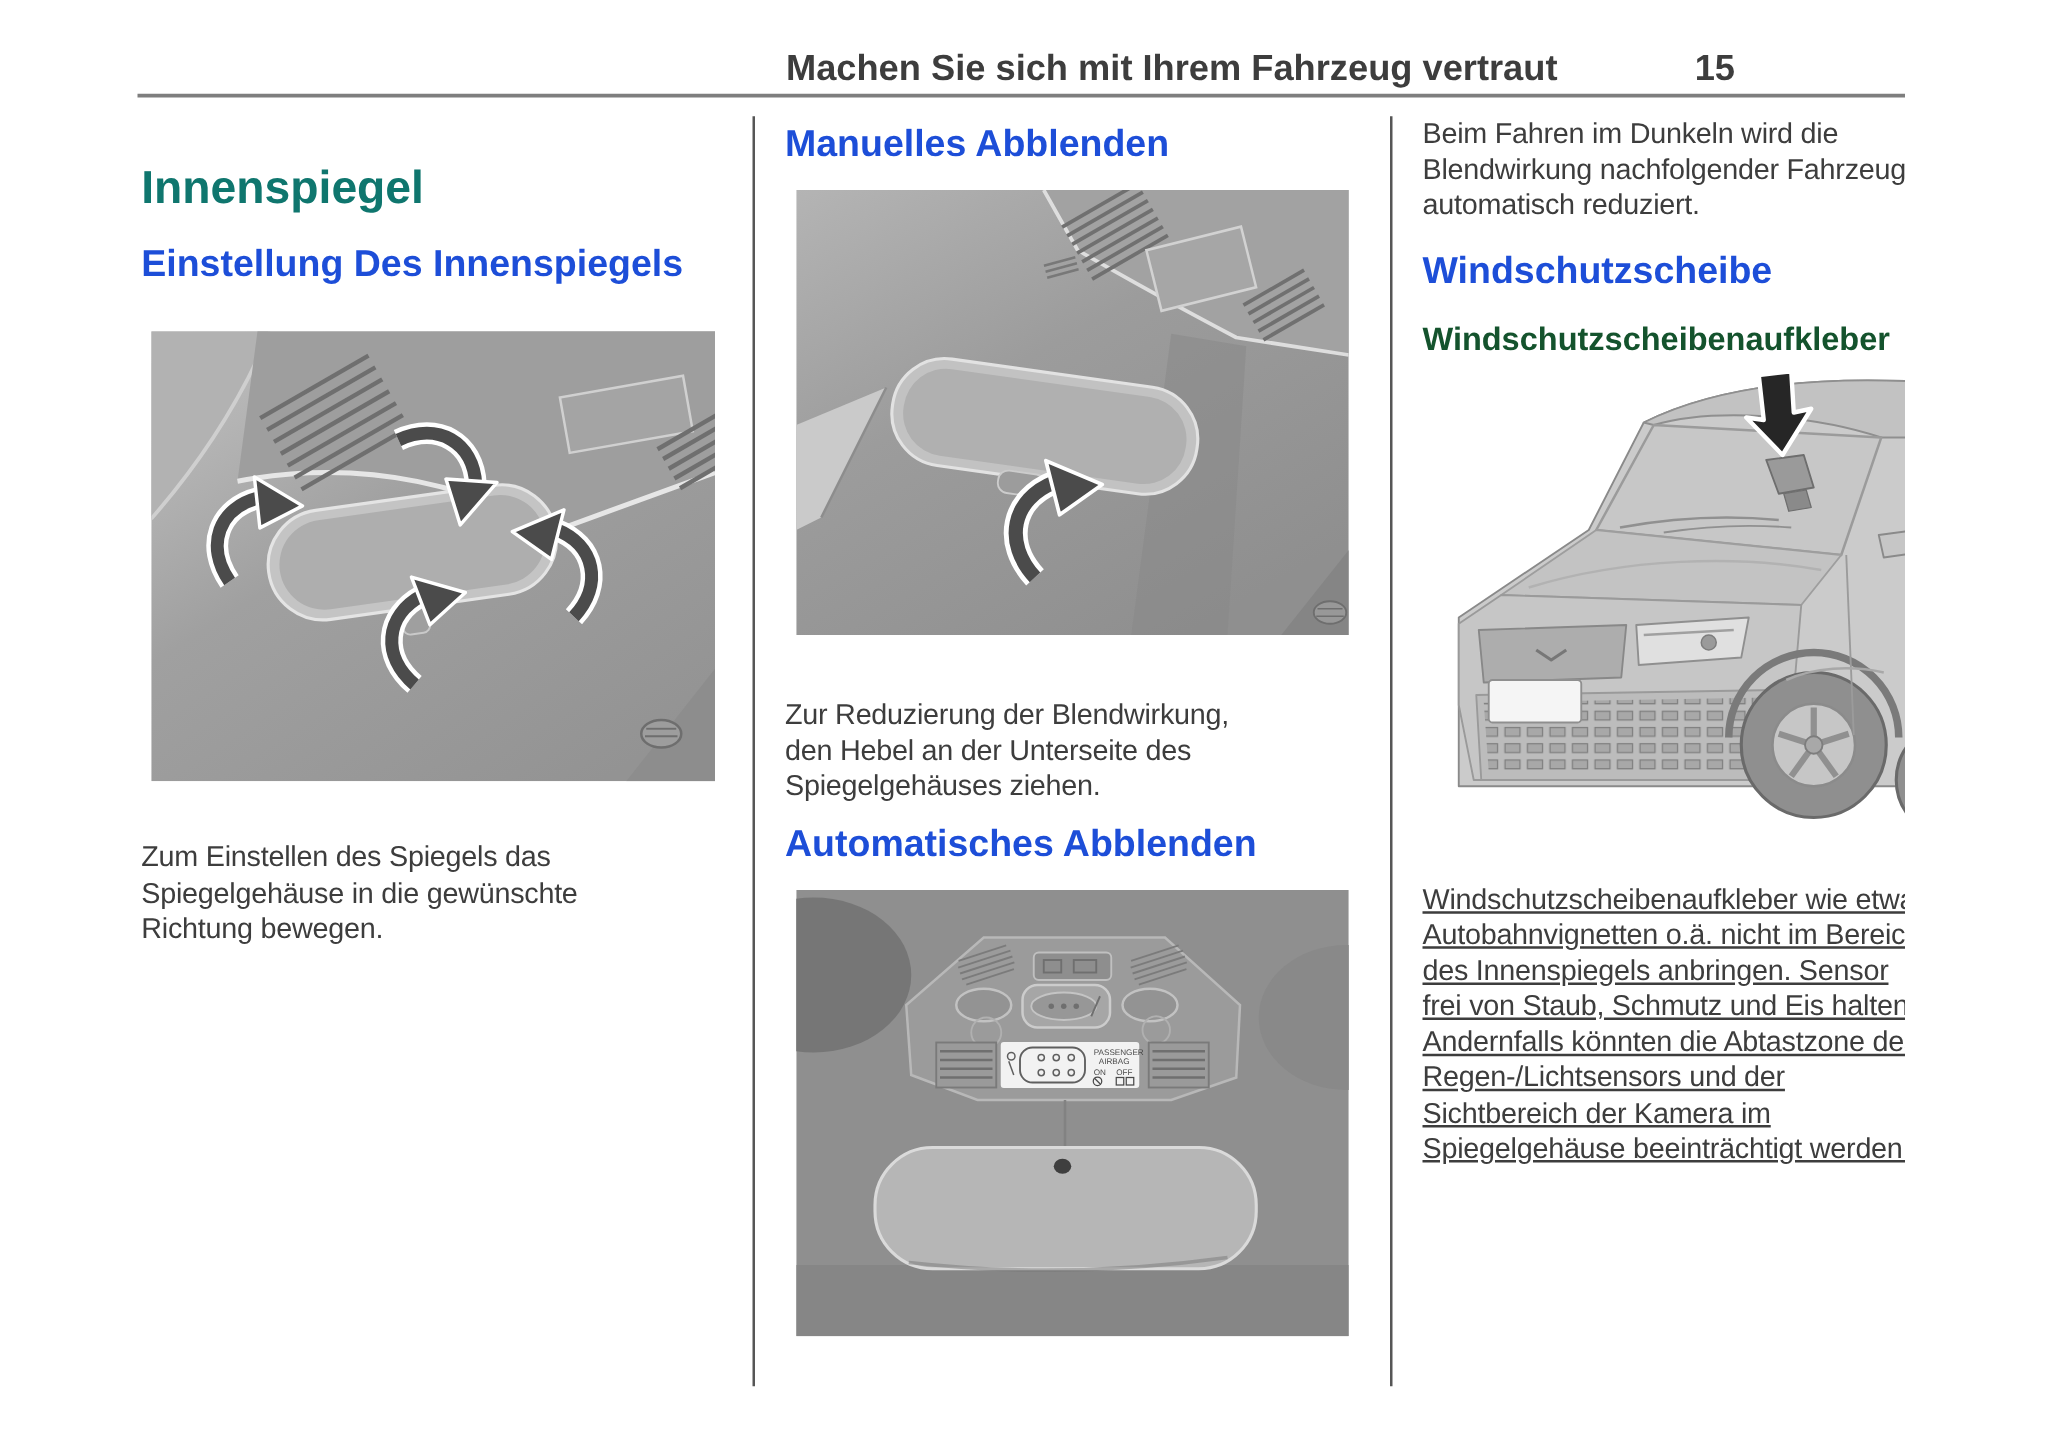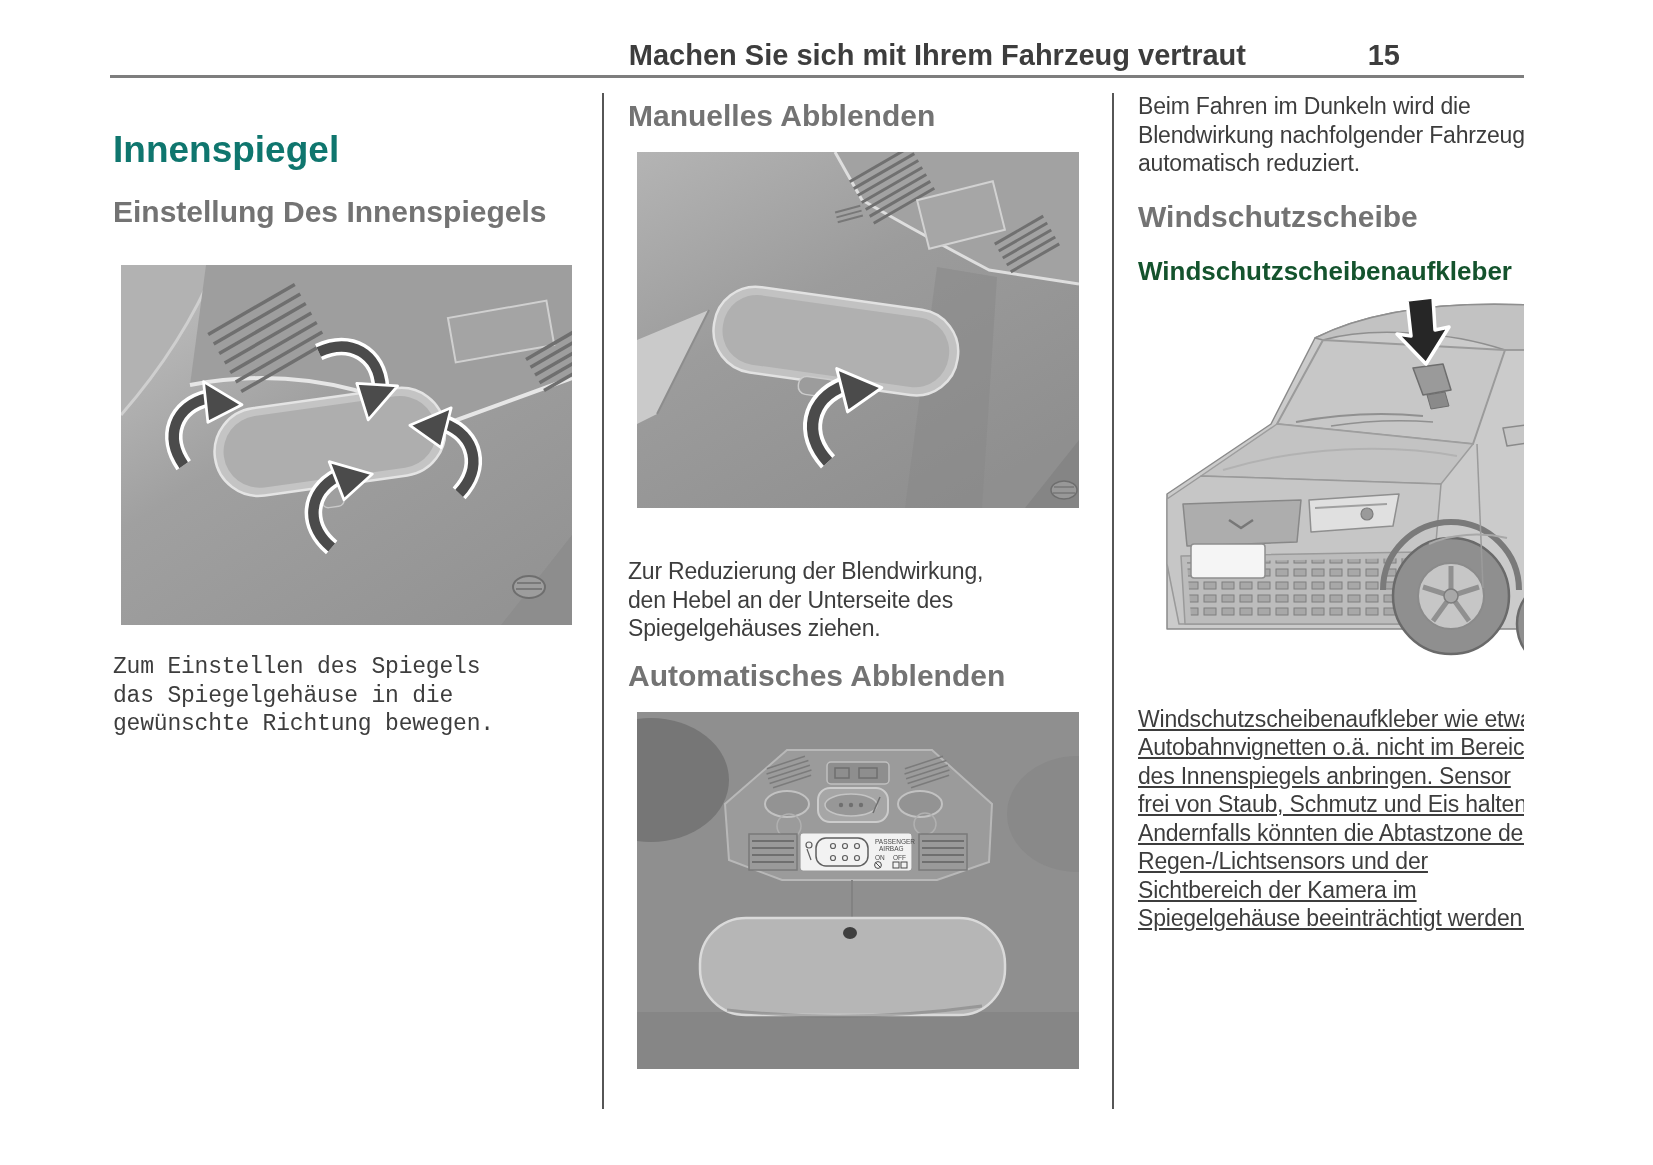--- a/index.html
+++ b/index.html
@@ -1,40 +1,40 @@
 <!DOCTYPE html>
 <html><head>
 <meta charset="utf-8">
 <style>
   html,body{margin:0;padding:0;background:#ffffff;}
   .page{position:relative;width:1524px;height:1165px;background:#fff;overflow:hidden;
         font-family:"Liberation Sans","DejaVu Sans",sans-serif;color:#3d3d3d;}
   
   .hdr-title{position:absolute;top:39px;right:278px;font-size:29px;font-weight:700;white-space:nowrap;}
-  .hdr-num{position:absolute;top:39px;right:124px;font-size:29px;font-weight:700;}
+  .hdr-num{position:absolute;top:39px;right:136px;font-size:29px;font-weight:700;}
   .hdr-rule{position:absolute;left:110px;top:75px;width:1436px;height:3px;background:#7e7e7e;}
   
   .vdiv{position:absolute;top:93px;width:2px;height:1016px;background:#565656;}
   .d1{left:602px}.d2{left:1112px}
   
   .col{position:absolute;}
   .col-left{left:113px;top:92px;width:460px;}
   .col-mid{left:628px;top:92px;width:455px;}
   .col-right{left:1138px;top:92px;width:410px;}
   p.body{font-size:23px;line-height:28.5px;margin:0;letter-spacing:-0.2px;}
   .col-left  p.body{max-width:400px;}
   .col-mid   p.body{max-width:396px;}
   .col-right p.body{max-width:404px;}
   h1.h1{font-size:37px;line-height:44px;font-weight:700;margin:0;white-space:nowrap;color:#0f766e;}
-  h2.h2{font-size:30px;line-height:36px;font-weight:700;margin:0;white-space:nowrap;color:#737373;}
+  h2.h2{font-size:30px;line-height:36px;font-weight:700;margin:0;white-space:nowrap;color:#1d4ed8;}
   h3.h3{font-size:26px;line-height:31px;font-weight:700;margin:0;white-space:nowrap;color:#14532d;}
   .col-left h1.h1{margin-top:36px;}
   .col-left h2.h2{margin-top:22px;}
   .col-left .fig{margin:35px 0 0 8px;}
-  .col-left p.last{margin-top:28px;font-family:Liberation Mono, monospace;}
+  .col-left p.last{margin-top:46px;}
   .col-mid h2.first{margin-top:6px;}
   .col-mid .fig{margin:18px 0 0 9px;}
   .col-mid p.body{margin-top:49px;}
   .col-mid h2.second{margin-top:15px;}
   .col-right h1.h1{margin-top:46px;}
   .col-right h2.h2{margin-top:21px;}
   .col-right h3.h3{margin-top:21px;}
   .col-right .fig{margin:7px 0 0 -7px;}
   .col-right p.last{margin-top:46px;text-decoration:underline;}
   .fig{display:block;}

